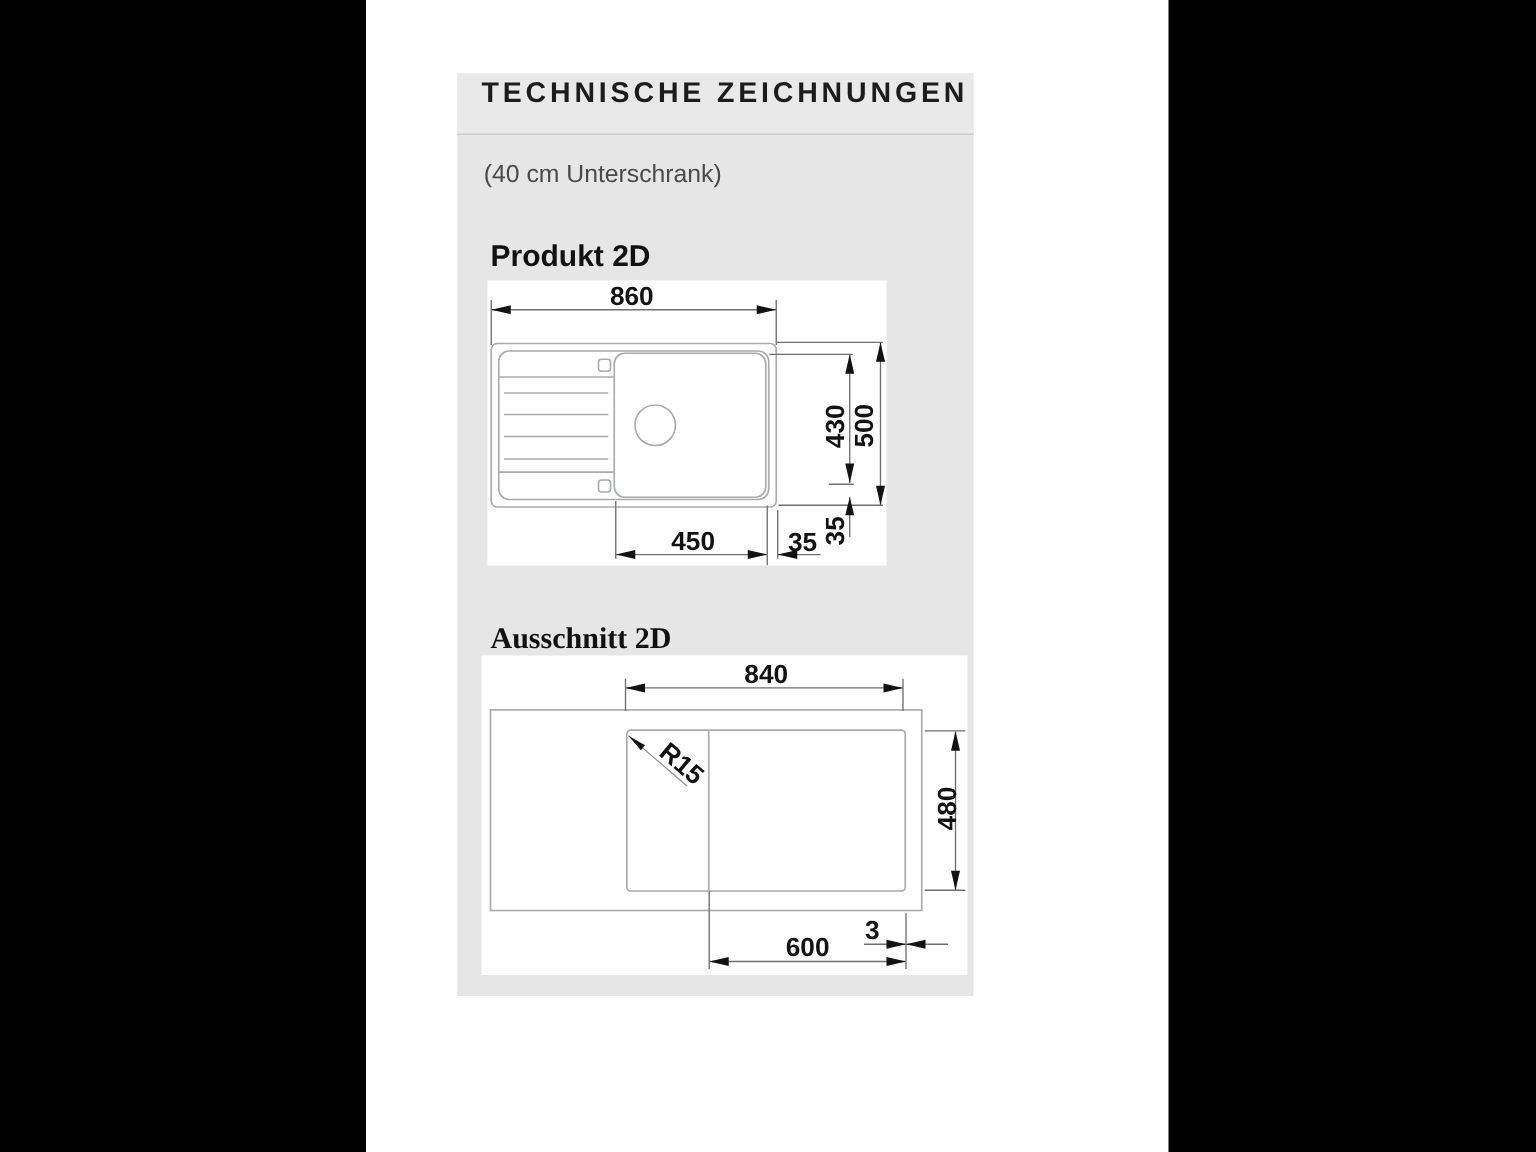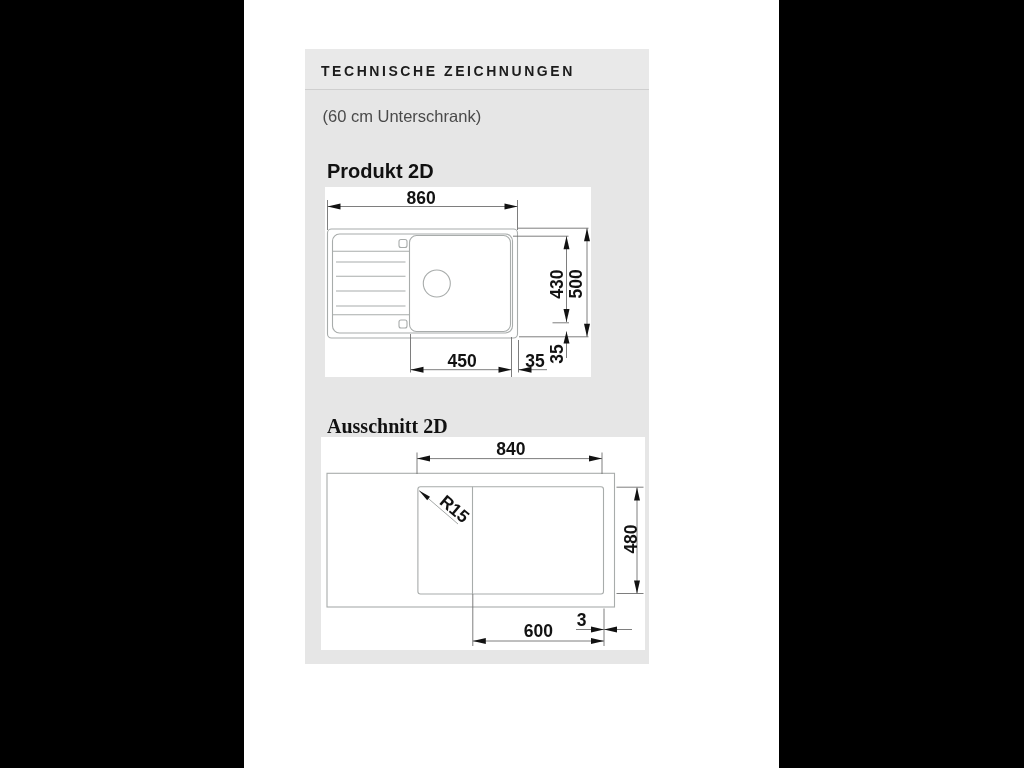--- a/index.html
+++ b/index.html
@@ -11,23 +11,23 @@
 <body>
 
 <div class="abs" style="left:0;top:0;width:244px;height:768px;background:#000;"></div>
 
 <div class="abs" style="left:779px;top:0;width:245px;height:768px;background:#000;"></div>
 
 <div class="abs" style="left:305px;top:49px;width:344px;height:615px;background:#e6e6e6;"></div>
 
 <div class="abs" style="left:305px;top:49px;width:344px;height:40px;background:#e9e9e9;border-bottom:1px solid #cfcfcf;"></div>
 
-<div class="abs" style="left:321px;top:63px;font-size:14px;font-weight:bold;letter-spacing:2.56px;color:#1c1c1c;">TECHNISCHE ZEICHNUNGEN</div>
+<div class="abs" style="left:321px;top:52px;font-size:19px;font-weight:bold;letter-spacing:2.56px;color:#1c1c1c;">TECHNISCHE ZEICHNUNGEN</div>
 
-<div class="abs" style="left:322.5px;top:106.5px;font-size:16.5px;color:#4a4a4a;">(60 cm Unterschrank)</div>
+<div class="abs" style="left:322.5px;top:106.5px;font-size:16.5px;color:#4a4a4a;">(40 cm Unterschrank)</div>
 
 <div class="abs" style="left:327px;top:160px;font-size:20px;font-weight:bold;color:#111;">Produkt 2D</div>
 
 <div class="abs" style="left:325px;top:187px;width:266px;height:190px;background:#fff;"></div>
 
 <svg class="abs" style="left:325px;top:187px;" width="266" height="190" viewBox="0 0 266 190">
   <g fill="none" stroke="#a8acab" stroke-width="1.1">
 
     <rect x="2.5" y="42" width="190" height="109" rx="4"></rect>
 

